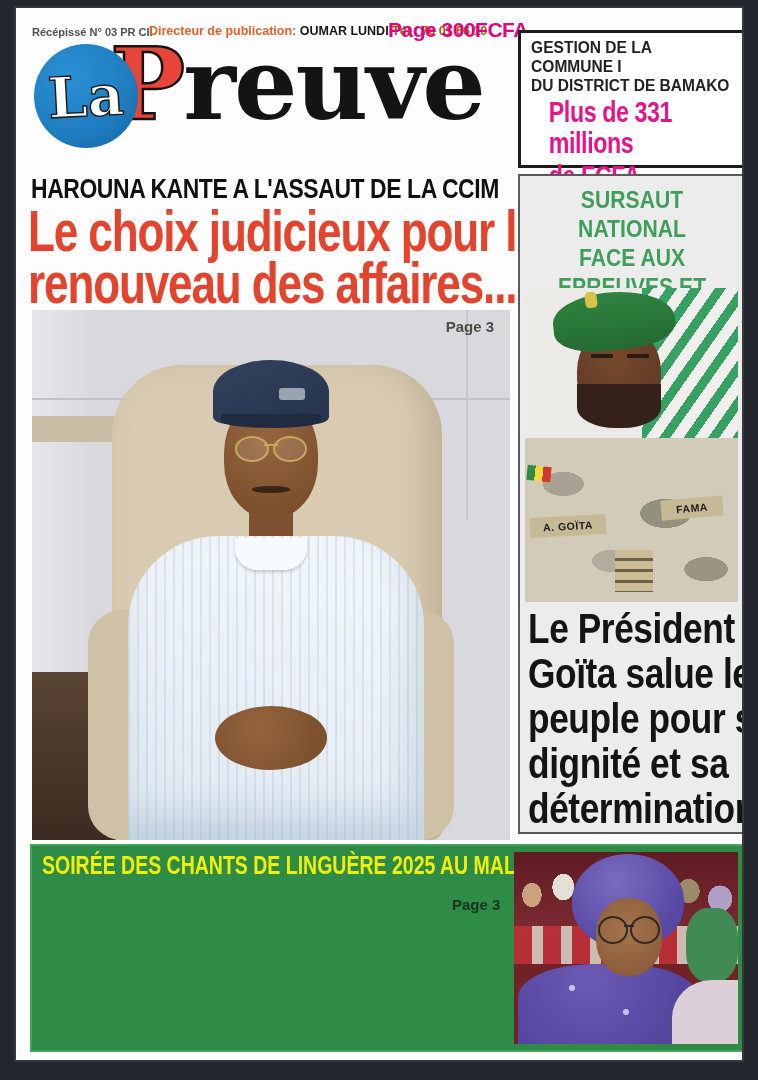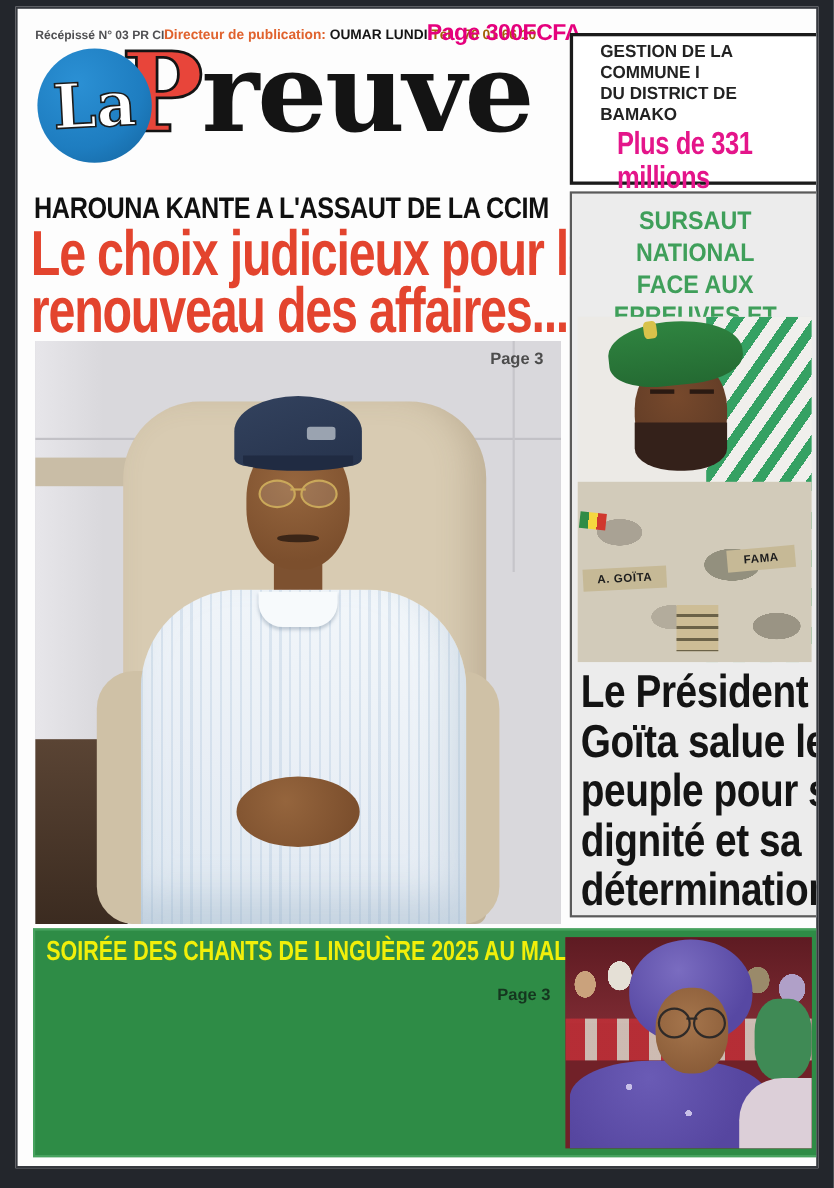--- a/index.html
+++ b/index.html
@@ -15,21 +15,21 @@
   
   .receipt{left:16px;top:18px;font-size:11px;font-weight:700;color:#4f4f52;}
   .director{left:133px;top:16px;font-size:12.5px;white-space:nowrap;}
   .director .lbl{color:#e0622d;font-weight:700;}
   .director .nm{color:#151515;font-weight:800;}
   .director .tel{color:#a16207;font-weight:700;}
   .price{left:372px;top:10px;font-size:21px;font-weight:800;color:#e5007d;letter-spacing:-0.5px;}
 
   
   .trbox{left:502px;top:22px;width:228px;height:138px;background:#fff;border:3px solid #1b1b1b;
-         box-sizing:border-box;padding:5px 22px;}
+         box-sizing:border-box;padding:5px 7px;}
   .trk{font-size:16px;font-weight:800;color:#222;line-height:19px;transform:scaleX(.97);}
   .trh{font-size:29px;font-weight:800;color:#e4158a;line-height:31px;transform:scaleX(.8);
        letter-spacing:-0.5px;margin-top:2px;}
 
   
   .logo-badge{left:18px;top:36px;width:104px;height:104px;border-radius:50%;
       background:radial-gradient(circle at 35% 30%,#2b90d4,#1e7dc0 60%,#14639c);
       display:flex;align-items:center;justify-content:center;z-index:2;}
   .logo-la{font-family:"DejaVu Serif",serif;font-weight:700;font-size:56px;color:#fff;
       -webkit-text-stroke:1.5px #1c1c1c;transform:rotate(-3deg);}

